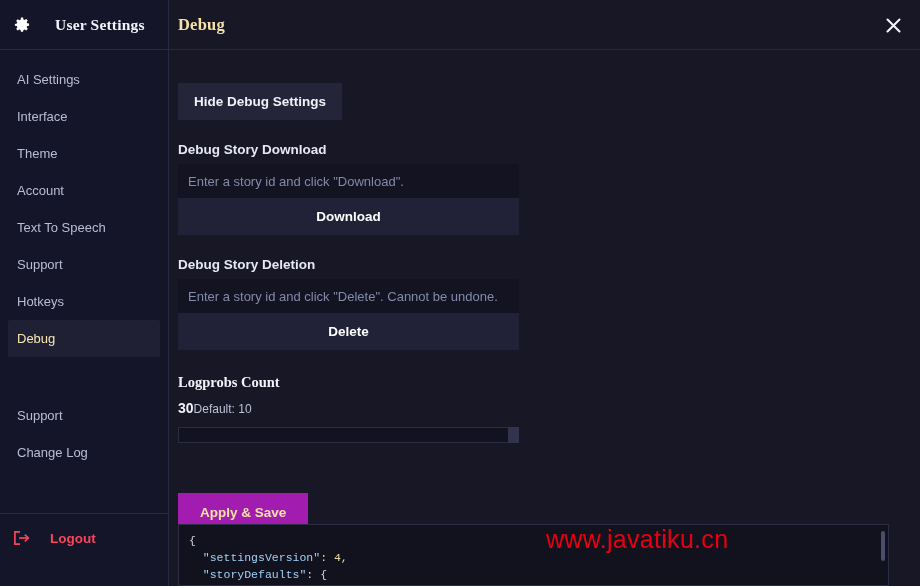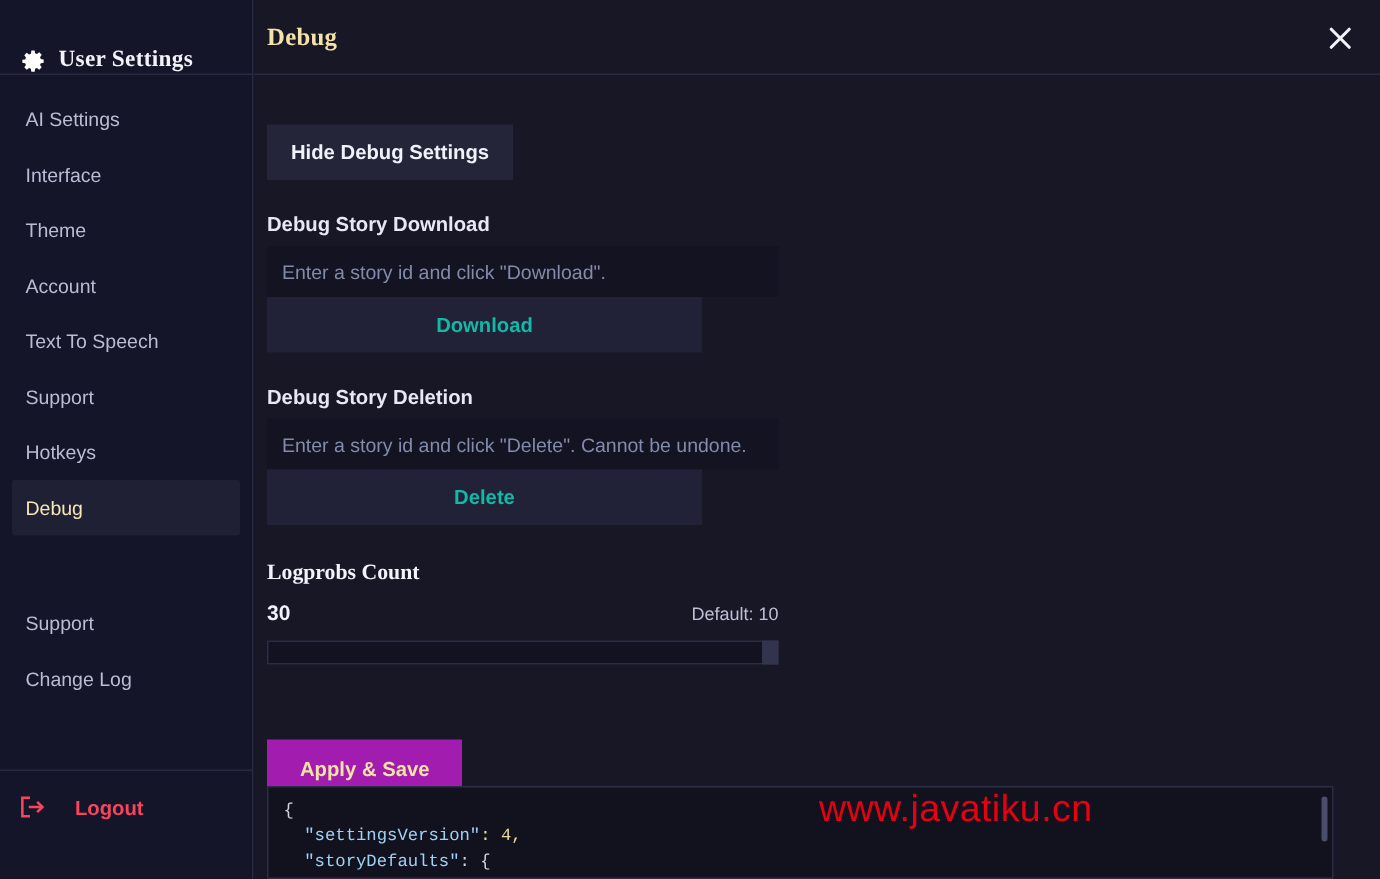--- a/index.html
+++ b/index.html
@@ -15,22 +15,22 @@
   
   .sidebar {
     width: 169px; height: 586px;
     background: #15152a;
     border-right: 1px solid #272a40;
     display: flex; flex-direction: column;
     flex: 0 0 169px;
   }
   .sidebar-header {
     height: 50px; min-height: 50px;
-    display: flex; align-items: flex-end;
-    padding-left: 14px; gap: 9px;
+    display: flex; align-items: center;
+    padding-left: 14px; gap: 25px;
     border-bottom: 1px solid #272a40;
   }
   .gear-icon { width: 16px; height: 16px; display: block; flex: 0 0 16px; }
   .sidebar-title {
     font-family: "Liberation Serif", serif;
     font-weight: bold; font-size: 15.5px;
     color: #f2f3fa; letter-spacing: .2px;
   }
   .nav { padding-top: 11px; flex: 1 1 auto; }
   .nav-item {
@@ -99,35 +99,35 @@
     display: block; width: 341px; height: 34px;
     background: #131322;
     border: none; outline: none;
     color: #d4d7e6; font-size: 13px;
     padding: 0 10px;
     font-family: "Liberation Sans", sans-serif;
   }
   .text-input::placeholder { color: #828baa; }
 
   .action-btn {
-    display: block; width: 290px; height: 37px;
-    background: #212237; color: #14b8a6;
+    display: block; width: 341px; height: 37px;
+    background: #212237; color: #ffffff;
     border: none; font-size: 13.5px; font-weight: 700;
     cursor: pointer; text-align: center;
     font-family: "Liberation Sans", sans-serif;
   }
 
   .slider-block { margin-top: 24px; width: 341px; }
   .slider-title {
     font-family: "Liberation Serif", serif;
     font-weight: bold; font-size: 14.5px;
     color: #f3f4fb;
   }
   .slider-row {
-    display: flex; justify-content: space-between; align-items: baseline;
+    display: flex; align-items: baseline;
     margin-top: 9px;
   }
   .slider-value { font-size: 14px; font-weight: 700; color: #f0f2fa; }
   .slider-default { font-size: 12px; color: #bcc0d4; }
   .slider-track {
     position: relative;
     margin-top: 11px;
     width: 341px; height: 16px;
     background: #121221;
     border: 1px solid #2a2c44;

